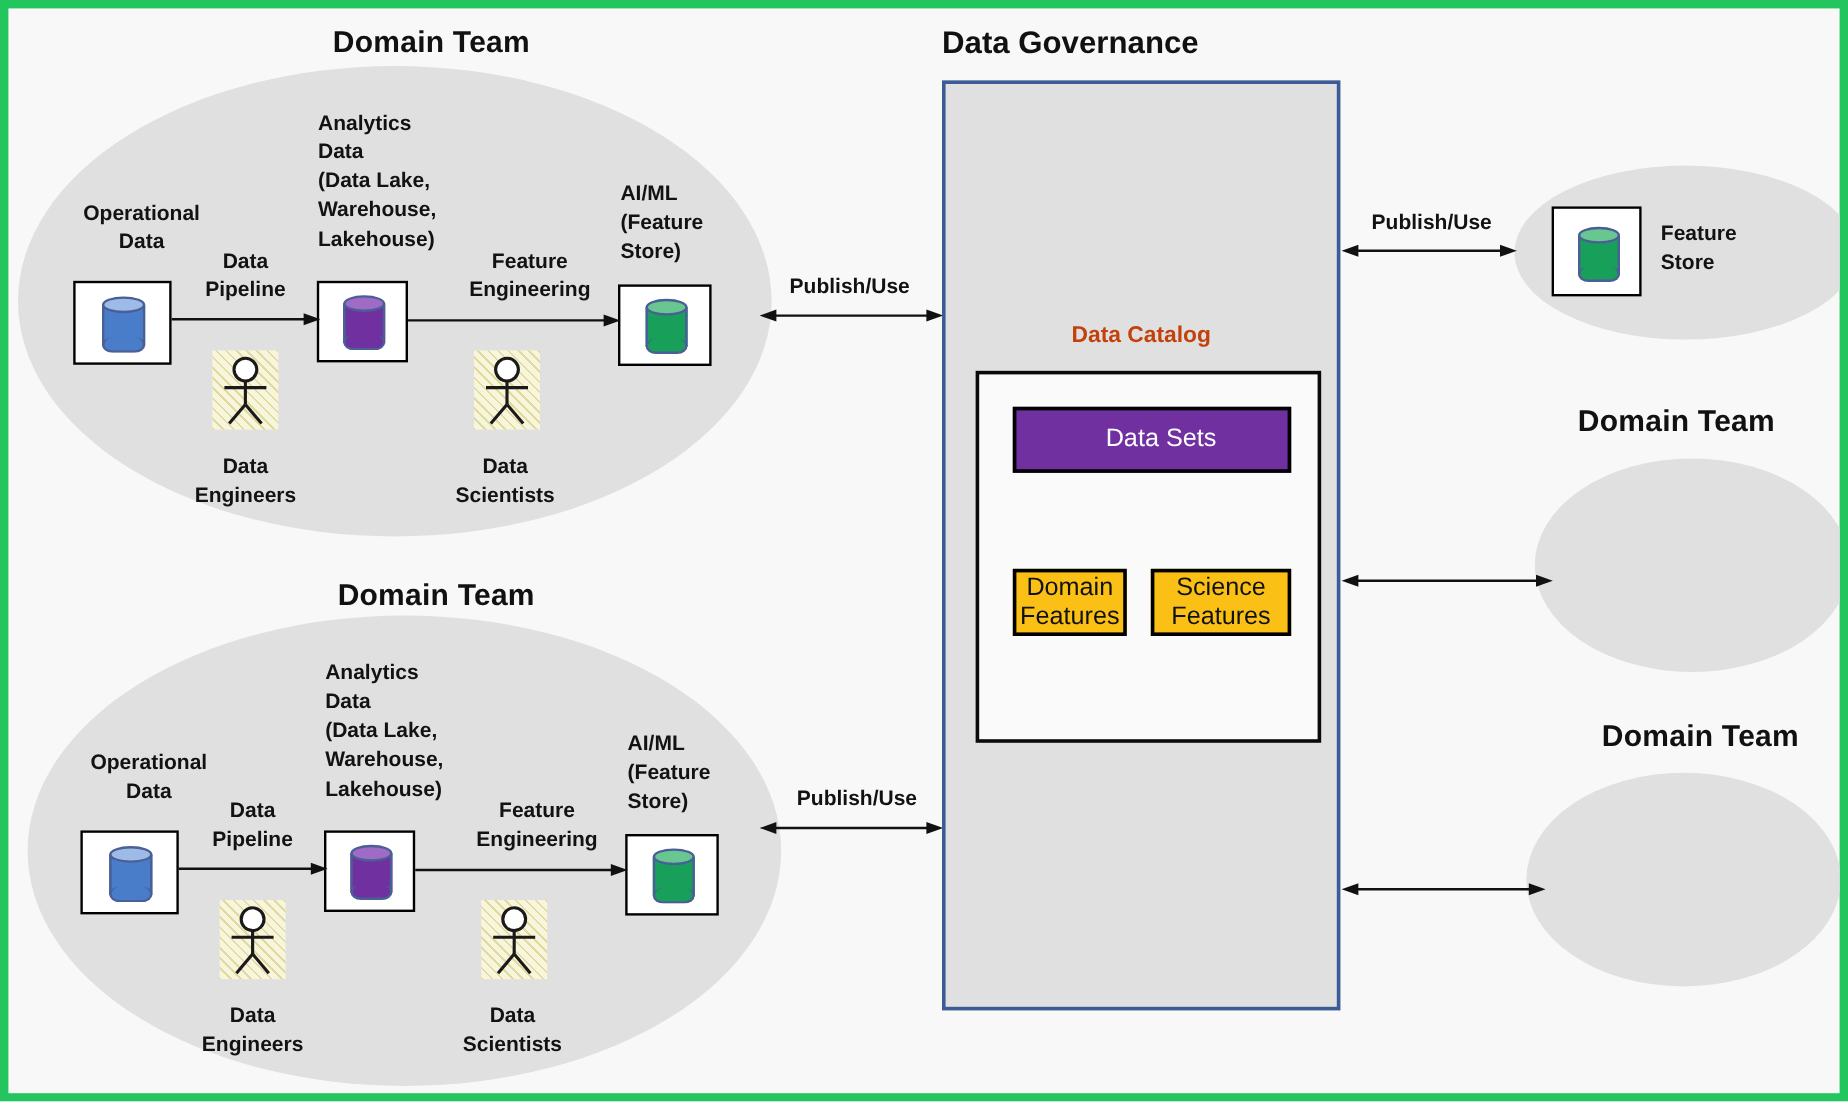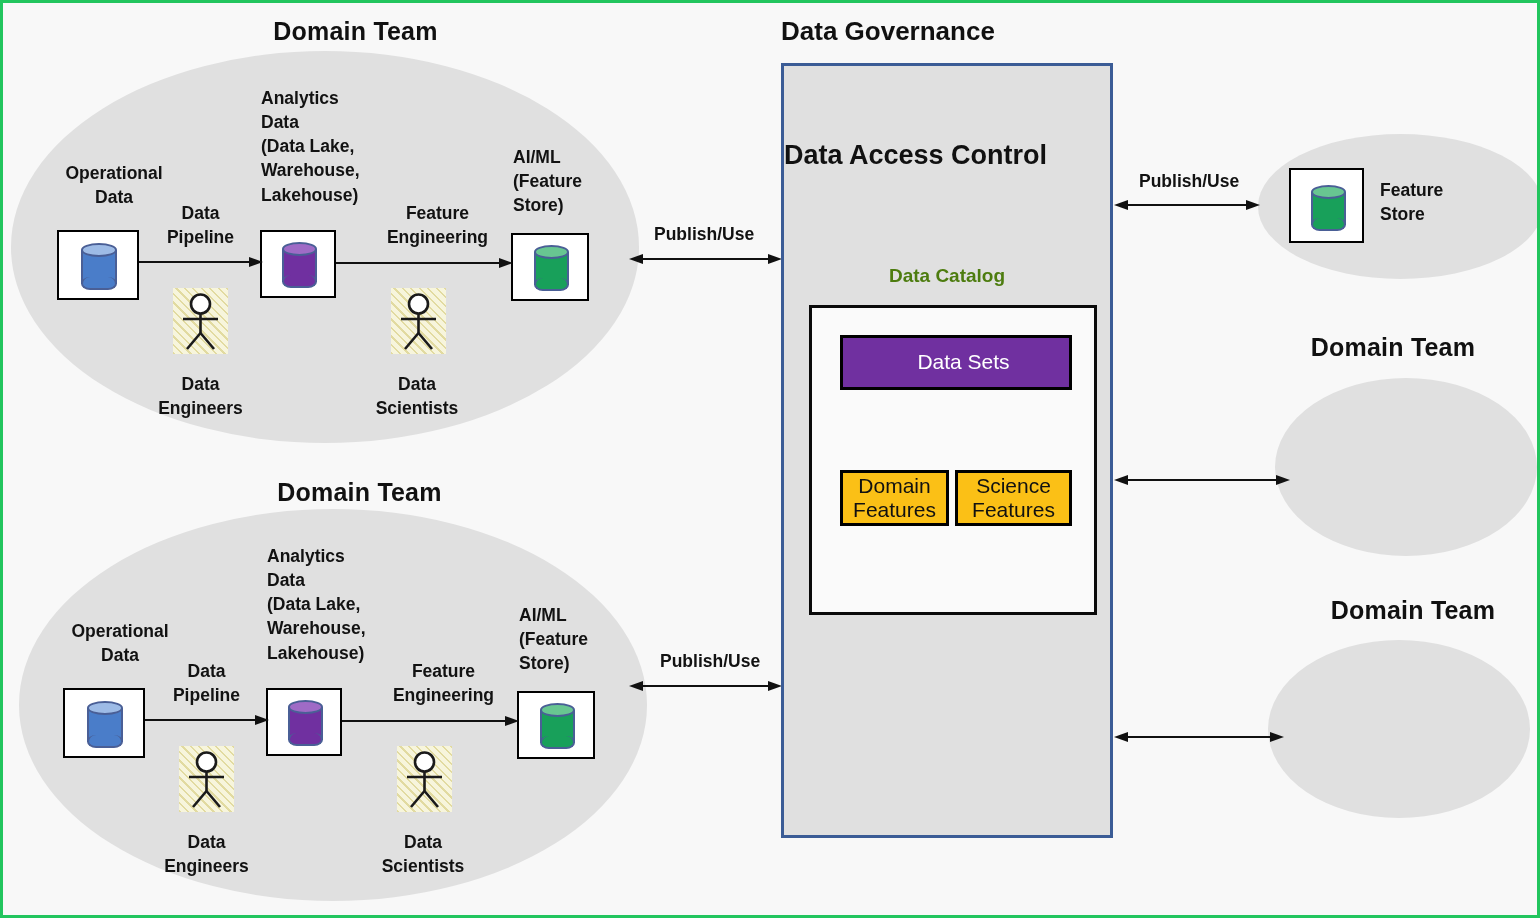--- a/index.html
+++ b/index.html
@@ -6,21 +6,21 @@
   html, body {
     margin: 0;
     padding: 0;
     background: #ffffff;
   }
   #canvas {
     position: relative;
     width: 1540px;
     height: 918px;
     background: #f8f8f8;
-    border: 3px solid #22c55e;
+    border: 7px solid #22c55e;
     box-sizing: border-box;
     overflow: hidden;
     font-family: "Liberation Sans", sans-serif;
     color: #0d0d0d;
   }
 
   
   .ellipse {
     position: absolute;
     background: #e0e0e0;
@@ -140,21 +140,21 @@
     font-size: 26px;
     white-space: nowrap;
     color: #111111;
   }
   .panel-sub {
     position: absolute;
     font-weight: bold;
     font-size: 19px;
     text-align: center;
     white-space: nowrap;
-    color: #4d7c0f;
+    color: #c2410c;
   }
   .arrow-label {
     position: absolute;
     font-size: 17.5px;
     font-weight: bold;
     white-space: nowrap;
     color: #121212;
   }
 </style>
 </head>
@@ -351,30 +351,29 @@
       <line x1="12" y1="7" x2="141" y2="7" stroke="#111111" stroke-width="2"></line>
       <polygon points="0,7 14,2 14,12" fill="#111111"></polygon>
       <polygon points="153,7 139,2 139,12" fill="#111111"></polygon>
     </svg>
   </div>
 
   <div class="panel-title" style="left:778px; top:13px; width:332px;">Data Governance</div>
 
   <div id="gov-panel" style="left:778px; top:60px; width:332px; height:775px;">
 
-    <div class="panel-title" style="left:0px; top:74px; width:326px; font-size:27px;">Data Access Control</div>
 
     <div class="panel-sub" style="left:0px; top:199px; width:326px;">Data Catalog</div>
 
     <div id="catalog-box" style="left:25px; top:239px; width:288px; height:310px;">
 
       <div class="cat-chip chip-purple" style="left:28px; top:27px; width:232px; height:55px;padding-left:15px;">Data Sets</div>
 
 
-      <div class="cat-chip chip-amber" style="left:28px; top:162px; width:109px; height:56px; white-space:pre-line;">Domain
+      <div class="cat-chip chip-amber" style="left:28px; top:162px; width:95px; height:56px; white-space:pre-line;">Domain
 Features</div>
 
       <div class="cat-chip chip-amber" style="left:143px; top:162px; width:117px; height:56px; white-space:pre-line;">Science
 Features</div>
     </div>
   </div>
 
 
   <div class="ellipse" style="left:1255px; top:131px; width:285px; height:145px;"></div>
 

